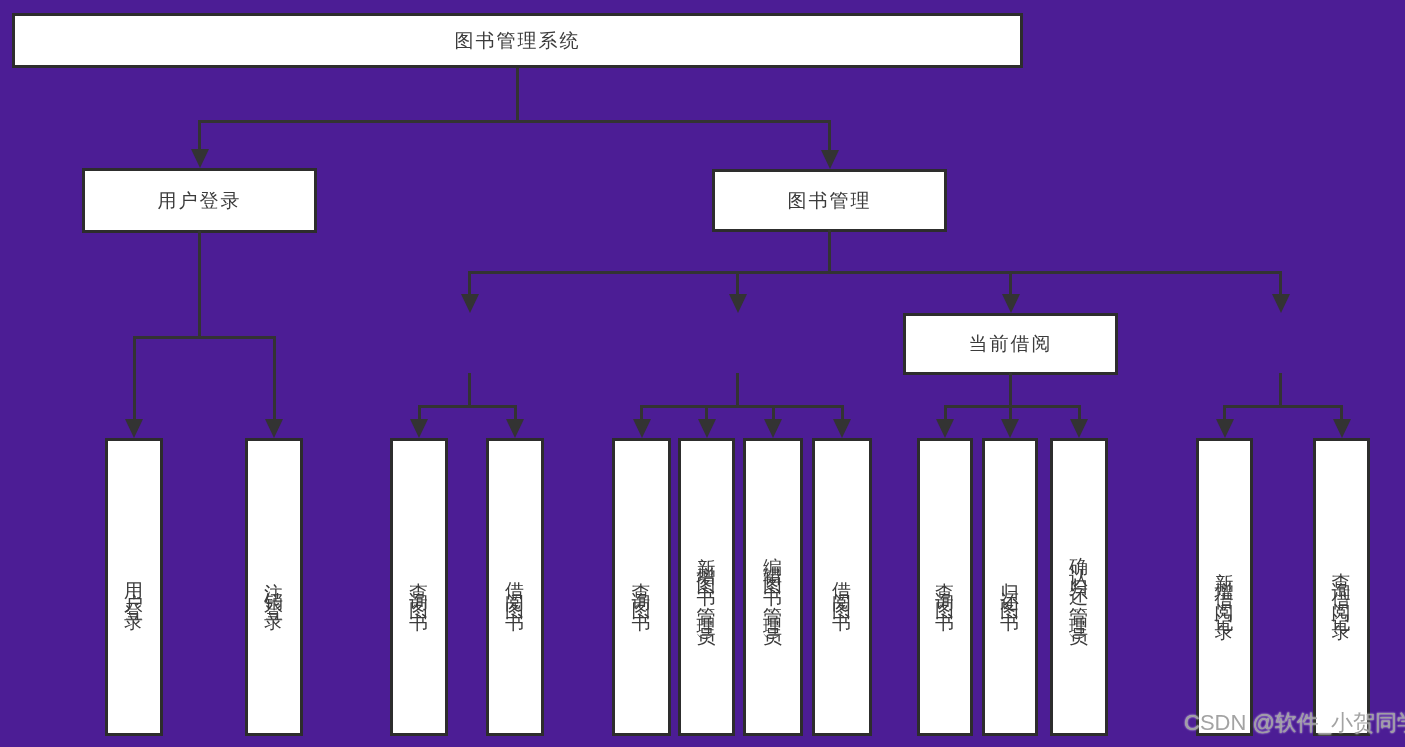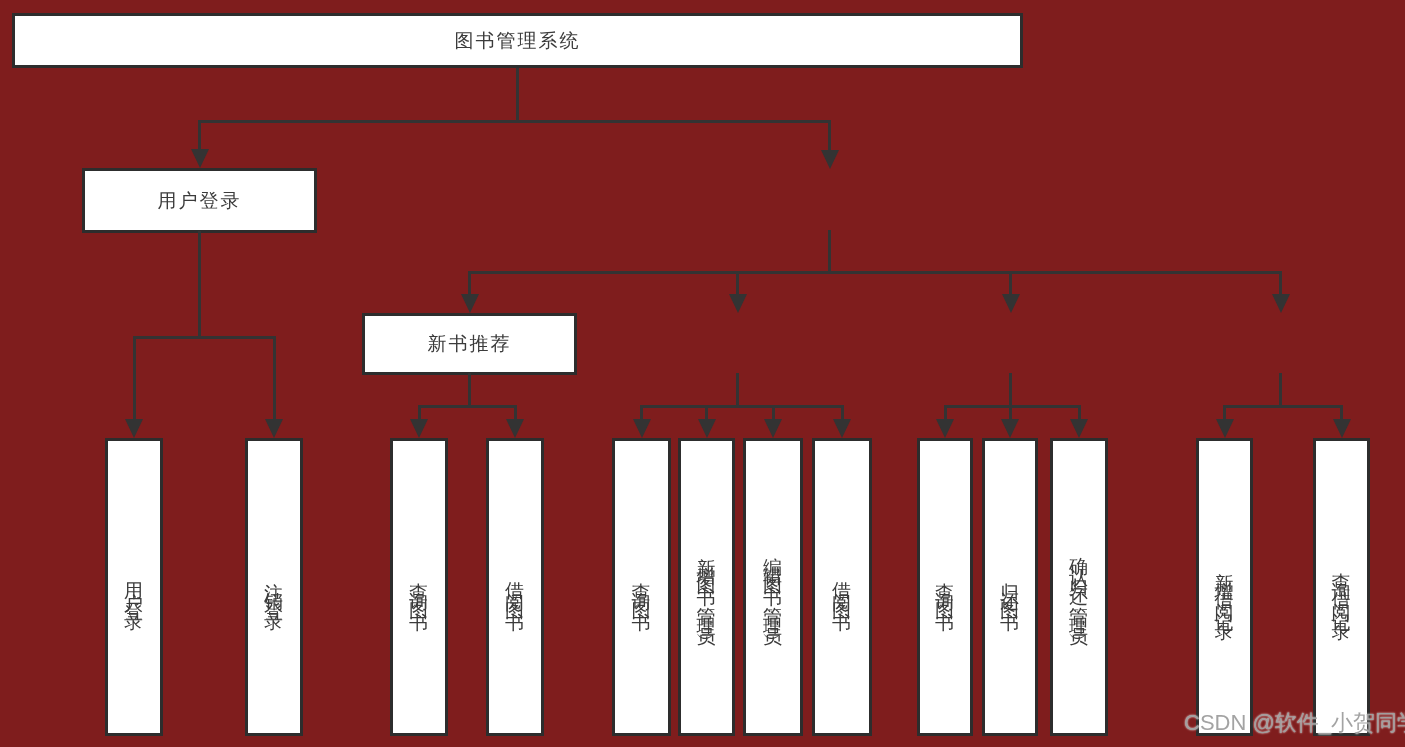--- a/index.html
+++ b/index.html
@@ -1,20 +1,20 @@
 <!DOCTYPE html>
 <html><head>
 <meta charset="utf-8">
 <style>
   html, body { margin: 0; padding: 0; background: #ffffff; }
   #canvas {
     position: relative;
     width: 1405px;
     height: 747px;
-    background: #7f1d1d;
+    background: #4c1d95;
     overflow: hidden;
     font-family: "Liberation Sans", "DejaVu Sans", sans-serif;
   }
   
   .node {
     position: absolute;
     box-sizing: border-box;
     border: 3px solid #2d2d2d;
     background: #ffffff;
     display: flex;
@@ -73,41 +73,44 @@
   <div class="vl" style="left:516px; top:68px; height:52px;"></div>
   <div class="hl" style="left:198px; top:120px; width:633px;"></div>
   <div class="vl" style="left:198px; top:120px; height:30px;"></div>
   <div class="ah" style="left:190.5px; top:149px;"></div>
   <div class="vl" style="left:828px; top:120px; height:31px;"></div>
   <div class="ah" style="left:820.5px; top:150px;"></div>
 
   <div class="node" style="left:82px; top:168px; width:235px; height:65px;">
     <span class="hlabel">用户登录</span>
   </div>
+  <div class="node" style="left:712px; top:169px; width:235px; height:63px;">
+    <span class="hlabel">图书管理</span>
+  </div>
 
   <div class="vl" style="left:198px; top:231px; height:108px;"></div>
   <div class="hl" style="left:132.5px; top:336px; width:143px;"></div>
   <div class="vl" style="left:132.5px; top:336px; height:84px;"></div>
   <div class="ah" style="left:125px; top:419px;"></div>
   <div class="vl" style="left:272.5px; top:336px; height:84px;"></div>
   <div class="ah" style="left:265px; top:419px;"></div>
 
   <div class="vl" style="left:828px; top:230px; height:44px;"></div>
   <div class="hl" style="left:468px; top:271px; width:814px;"></div>
   <div class="vl" style="left:468px; top:271px; height:24px;"></div>
   <div class="ah" style="left:460.5px; top:294px;"></div>
   <div class="vl" style="left:736px; top:271px; height:24px;"></div>
   <div class="ah" style="left:728.5px; top:294px;"></div>
   <div class="vl" style="left:1009px; top:271px; height:24px;"></div>
   <div class="ah" style="left:1001.5px; top:294px;"></div>
   <div class="vl" style="left:1279px; top:271px; height:24px;"></div>
   <div class="ah" style="left:1271.5px; top:294px;"></div>
 
-  <div class="node" style="left:362px; top:313px; width:215px; height:62px;">
-    <span class="hlabel">新书推荐</span>
+  <div class="node" style="left:903px; top:313px; width:215px; height:62px;">
+    <span class="hlabel">当前借阅</span>
   </div>
 
   <div class="vl" style="left:468px; top:373px; height:35px;"></div>
   <div class="hl" style="left:417.5px; top:405px; width:99px;"></div>
   <div class="vl" style="left:417.5px; top:405px; height:15px;"></div>
   <div class="ah" style="left:410px; top:419px;"></div>
   <div class="vl" style="left:513.5px; top:405px; height:15px;"></div>
   <div class="ah" style="left:506px; top:419px;"></div>
 
   <div class="vl" style="left:736px; top:373px; height:35px;"></div>

